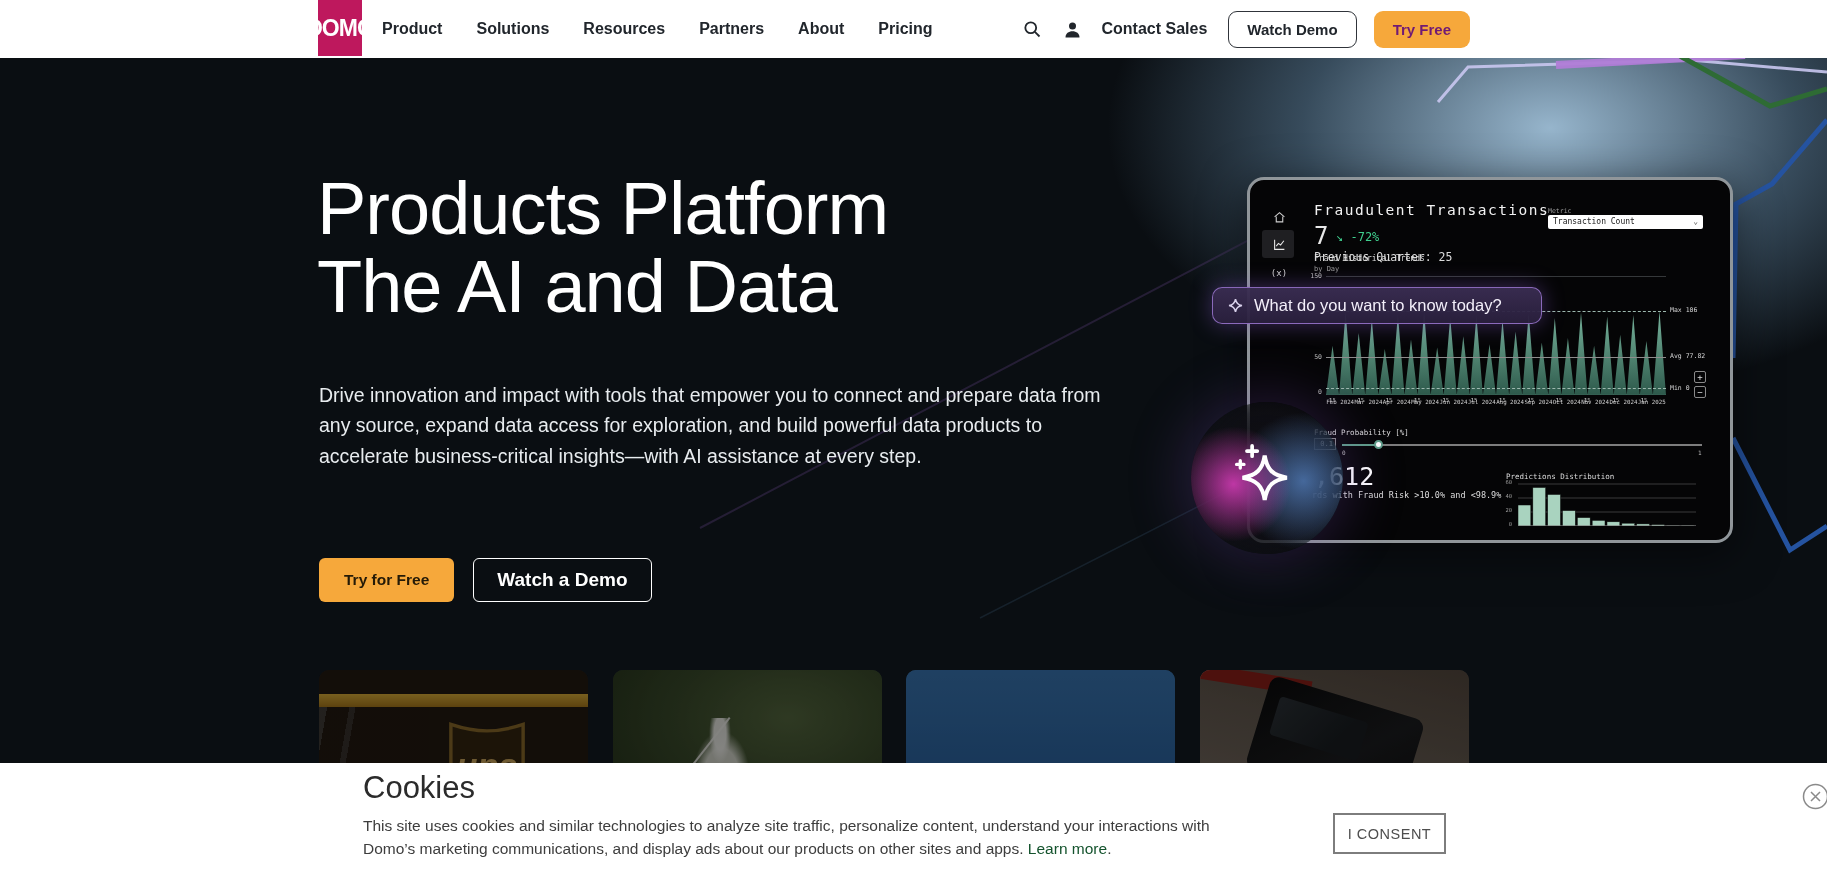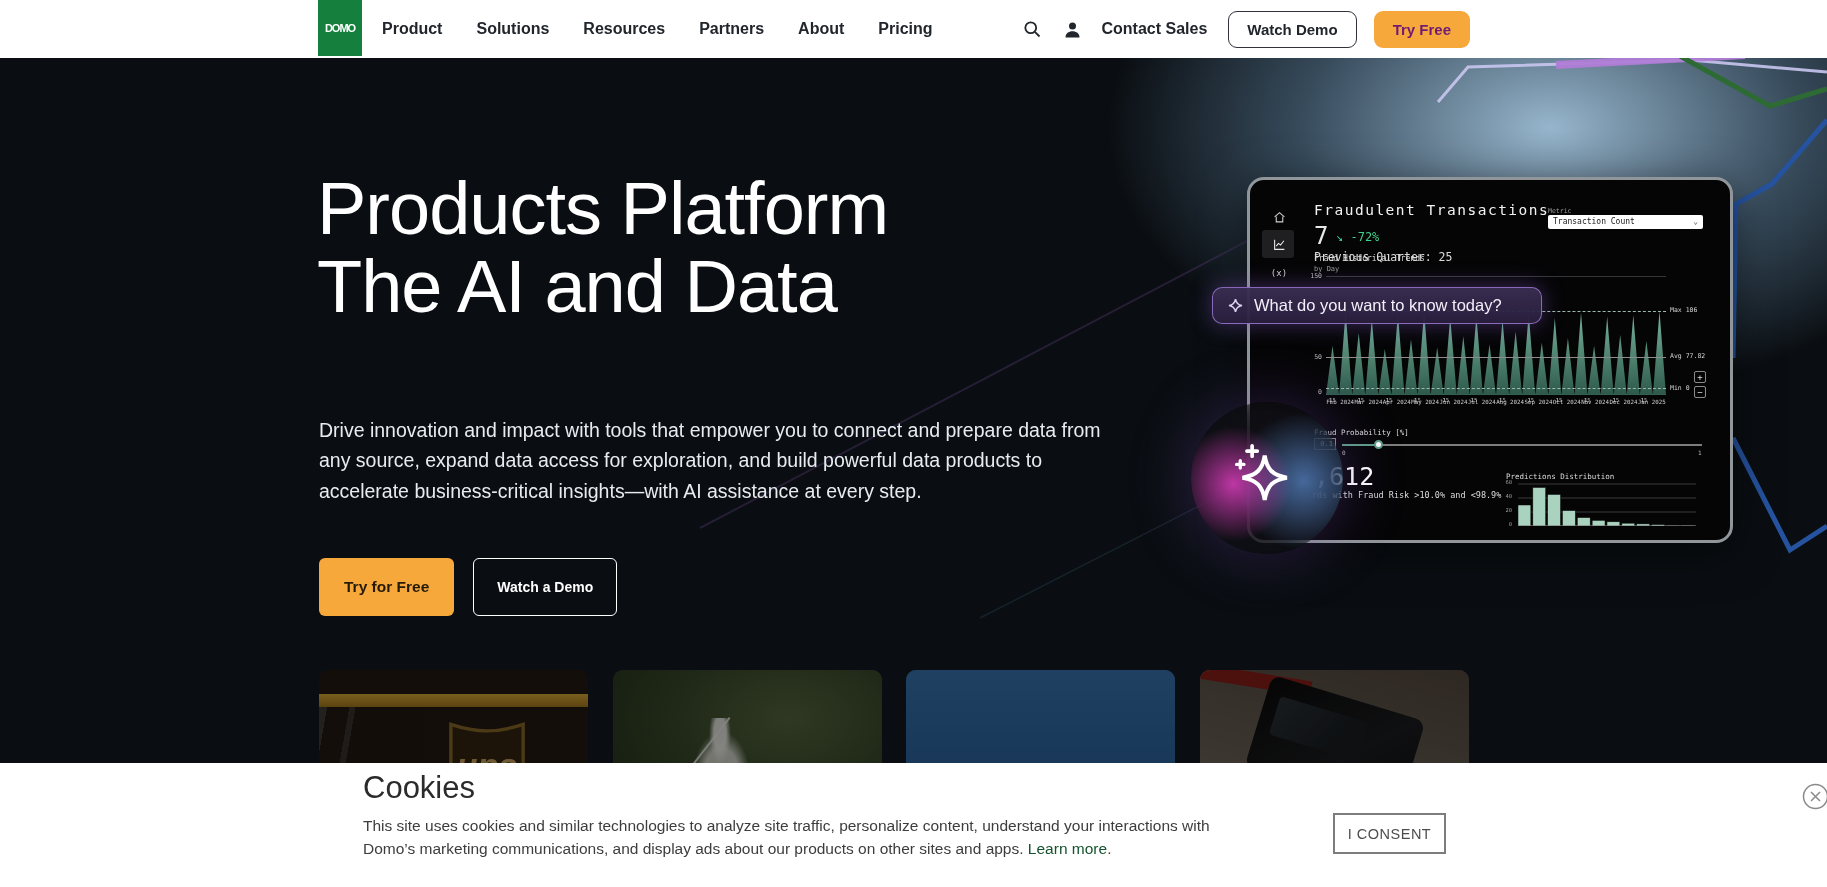--- a/index.html
+++ b/index.html
@@ -1,48 +1,48 @@
 <!DOCTYPE html>
 <html><head>
 <meta charset="utf-8">
 <style>
   * { margin:0; padding:0; box-sizing:border-box; }
   html,body { width:1827px; height:887px; overflow:hidden; background:#0a0e12;
               font-family:"Liberation Sans", sans-serif; }
 
   
   .nav { position:absolute; top:0; left:0; right:0; height:58px; background:#fff; z-index:30; }
-  .logo { position:absolute; left:318px; top:0; width:44px; height:56px; background:#15803d;
+  .logo { position:absolute; left:318px; top:0; width:44px; height:56px; background:#be185d;
           display:flex; align-items:center; justify-content:center; color:#fff;
-          font-weight:700; font-size:11px; letter-spacing:-1px; }
+          font-weight:700; font-size:23px; letter-spacing:-1px; }
   .nav-links { position:absolute; left:382px; top:0; height:58px; display:flex; align-items:center; gap:34px; }
   .nav-links span { font-size:16px; font-weight:600; color:#21262c; cursor:pointer; }
   .nav-right { position:absolute; right:357px; top:0; height:58px; display:flex; align-items:center; gap:17px; }
   .icon-btn { width:24px; height:24px; display:flex; align-items:center; justify-content:center; cursor:pointer; }
   .contact { font-size:16px; font-weight:600; color:#21262c; margin-right:4px; cursor:pointer; }
   .btn-outline-dark { border:1.5px solid #30343a; border-radius:9px; background:#fff; color:#21262c;
           font-size:15px; font-weight:600; padding:9px 18px; cursor:pointer; font-family:inherit; }
   .btn-orange { border:none; border-radius:9px; background:#f6a83b; color:#701a75;
           font-size:15px; font-weight:600; padding:10px 19px; cursor:pointer; font-family:inherit; }
 
   
   .hero { position:absolute; top:58px; left:0; right:0; height:705px; background:#0a0e12; overflow:hidden; }
   .glow { position:absolute; left:1090px; top:-210px; width:920px; height:560px;
           background:radial-gradient(ellipse at 50% 50%, rgba(158,190,214,.95) 0%, rgba(110,150,182,.45) 38%, rgba(40,60,80,0) 68%); }
   .deco { position:absolute; inset:0; width:100%; height:100%; }
 
   .hero-title { position:absolute; left:317px; top:112px; color:#fff; font-weight:300;
           font-size:74px; line-height:1.06; letter-spacing:-1px; }
   .hero-desc { position:absolute; left:319px; top:322px; width:790px; color:#e8ecef;
-          font-weight:300; font-size:19.5px; line-height:1.56;margin-top:35px; }
+          font-weight:300; font-size:19.5px; line-height:1.56; }
   .hero-ctas { position:absolute; left:319px; top:500px; display:flex; gap:19px; }
   .cta-primary { background:#f6a83b; color:#241a07; border:none; border-radius:6px;
           font-size:15.5px; font-weight:600; padding:11px 25px; cursor:pointer; font-family:inherit; }
   .cta-secondary { background:transparent; color:#fff; border:1.5px solid #fff; border-radius:6px;
-          font-size:14px; font-weight:600; padding:20px 23px; cursor:pointer; font-family:inherit; }
+          font-size:19px; font-weight:600; padding:10px 23px; cursor:pointer; font-family:inherit; }
 
   
   .device { position:absolute; left:1247px; top:119px; width:486px; height:366px;
           background:#050506; border:3px solid #90969a; border-radius:17px; z-index:2;
           box-shadow:0 10px 45px rgba(0,0,0,.55); font-family:"DejaVu Sans Mono", monospace; color:#e8e8e8; }
   .device * { position:absolute; }
   .sb-icon { left:18px; width:22px; height:22px; display:flex; align-items:center; justify-content:center; color:#cfcfcf; }
   .sb-active { left:12px; top:50px; width:32px; height:28px; background:#1f1f22; border-radius:3px; }
   .dash-title { left:64px; top:22px; font-size:14.5px; letter-spacing:1.5px; color:#f2f2f2; }
   .kpi { left:64px; top:42px; font-size:24px; }

